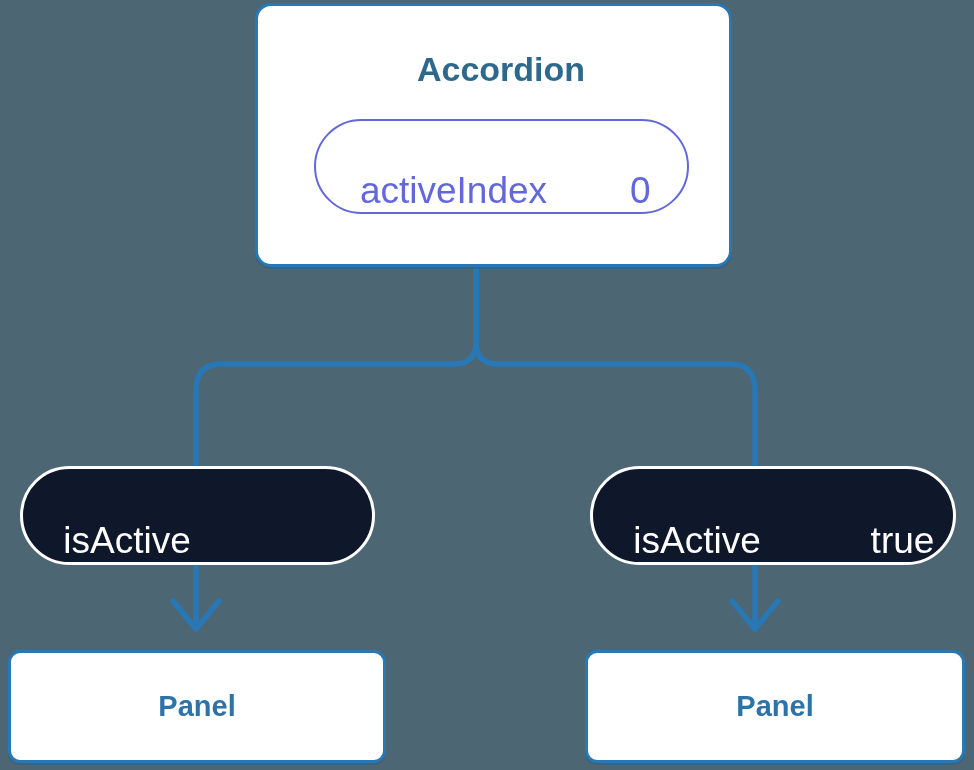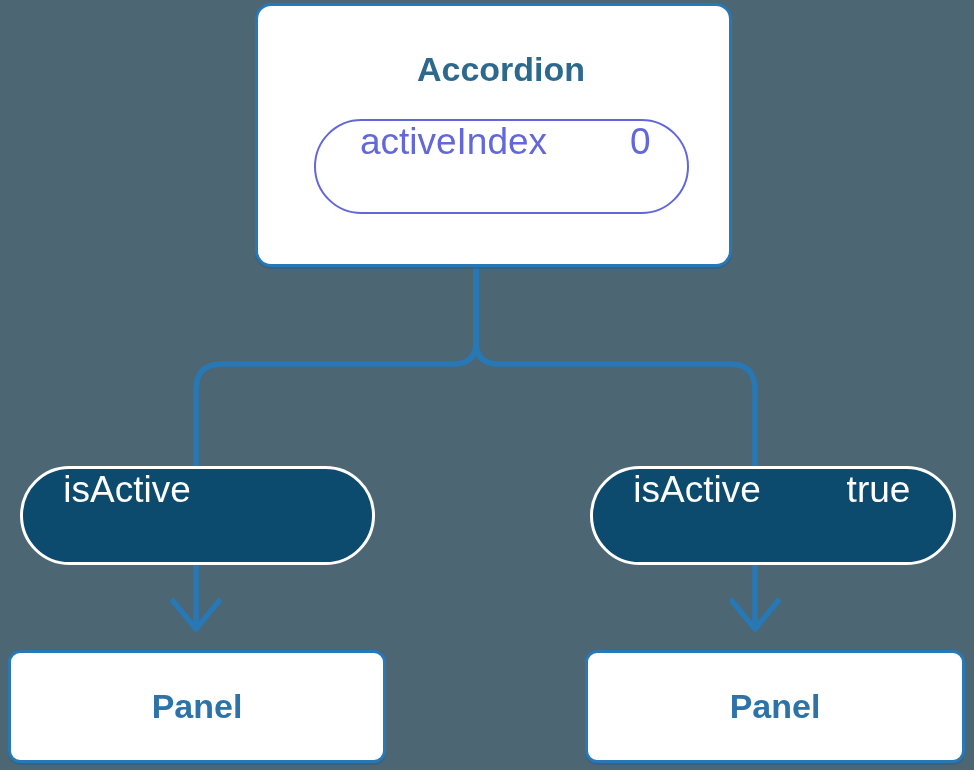--- a/index.html
+++ b/index.html
@@ -45,21 +45,21 @@
   .root-title {
     color: #2D698C;
     font-size: 34px;
     font-weight: 600;
     line-height: 1.25;
     margin-bottom: 28px;
   }
   .pill {
     box-sizing: border-box;
     display: flex;
-    align-items: flex-start;
+    align-items: flex-end;
     border-radius: 999px;
     overflow: hidden;
   }
   .state-pill {
     width: 375px;
     height: 95px;
     border: 2.5px solid #6267DA;
     background: #FFFFFF;
     color: #6267DA;
   }
@@ -67,22 +67,23 @@
     width: 276px;
   }
   .state-pill .pill-divider {
     width: 2.5px;
     background: #6267DA;
   }
   .prop-pill {
     position: absolute;
     height: 99px;
     border: 3px solid #FFFFFF;
-    background: #0c4a6e;
+    background: #0f172a;
     color: #FFFFFF;
+    gap: 24px;
   }
   .prop-pill .pill-divider {
     width: 3px;
     background: #FFFFFF;
   }
   .prop-pill-left {
     left: 20px;
     top: 466px;
     width: 355px;
   }
@@ -117,21 +118,21 @@
     height: 113px;
   }
   .panel-card-right {
     left: 585px;
     top: 650px;
     width: 380px;
     height: 113px;
   }
   .panel-title {
     color: #2D73A8;
-    font-size: 34px;
+    font-size: 29px;
     font-weight: 600;
   }
 </style>
 </head>
 <body>
 
 <div class="stage">
 
   <svg class="connectors" viewBox="0 0 974 770" xmlns="http://www.w3.org/2000/svg">
     <g fill="none" stroke-width="5.5" stroke-linecap="round" stroke-linejoin="round">

